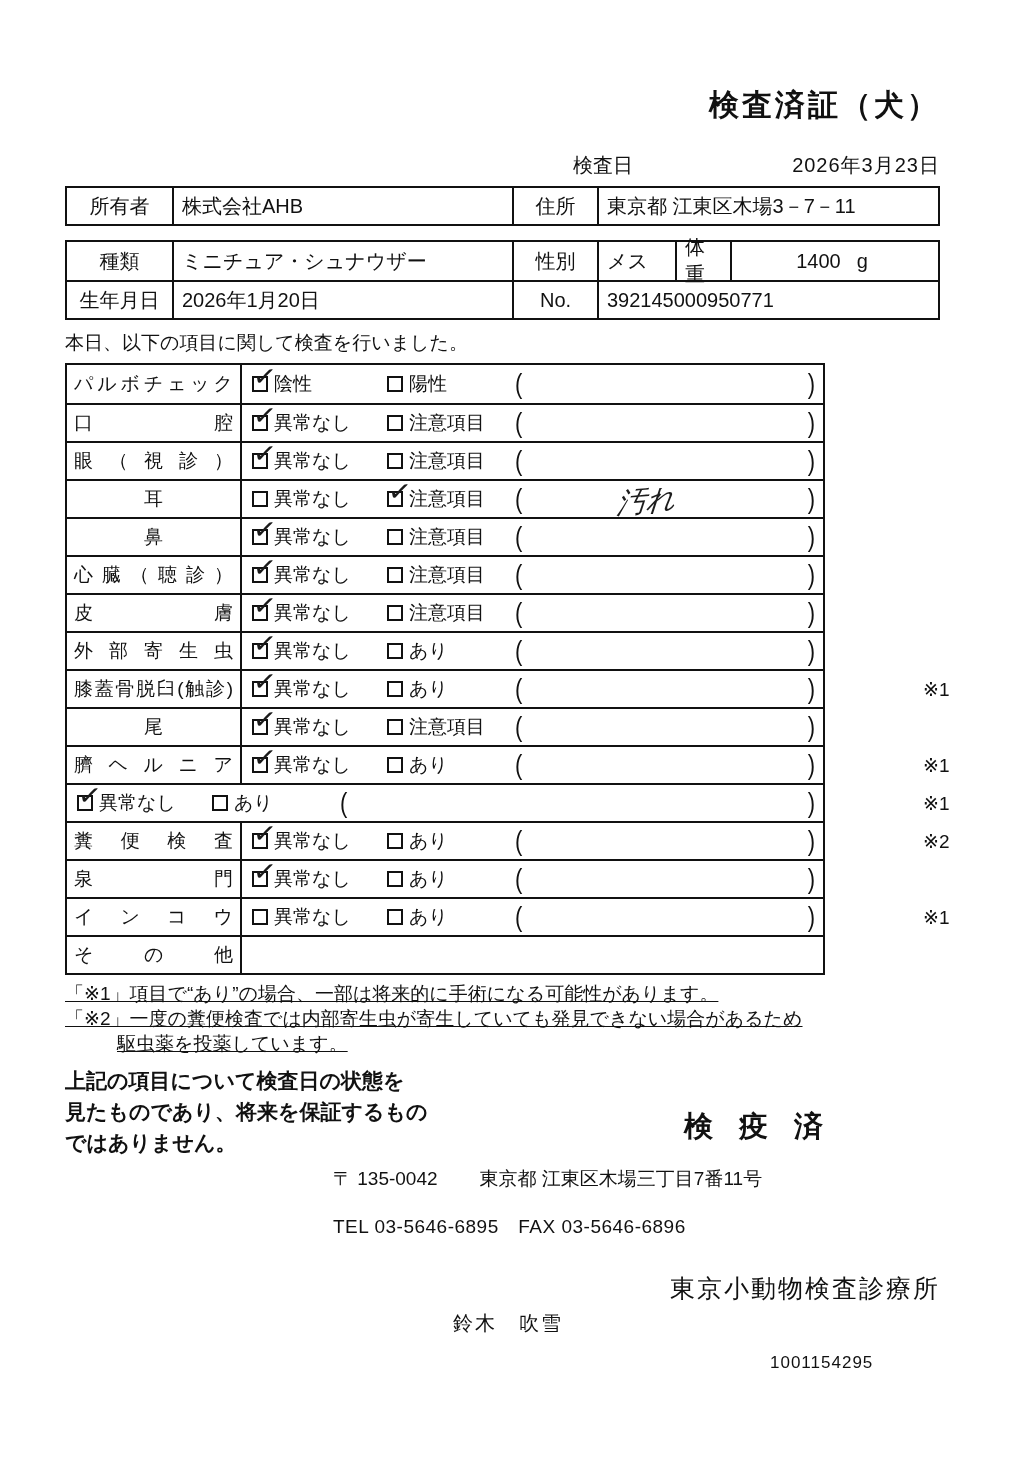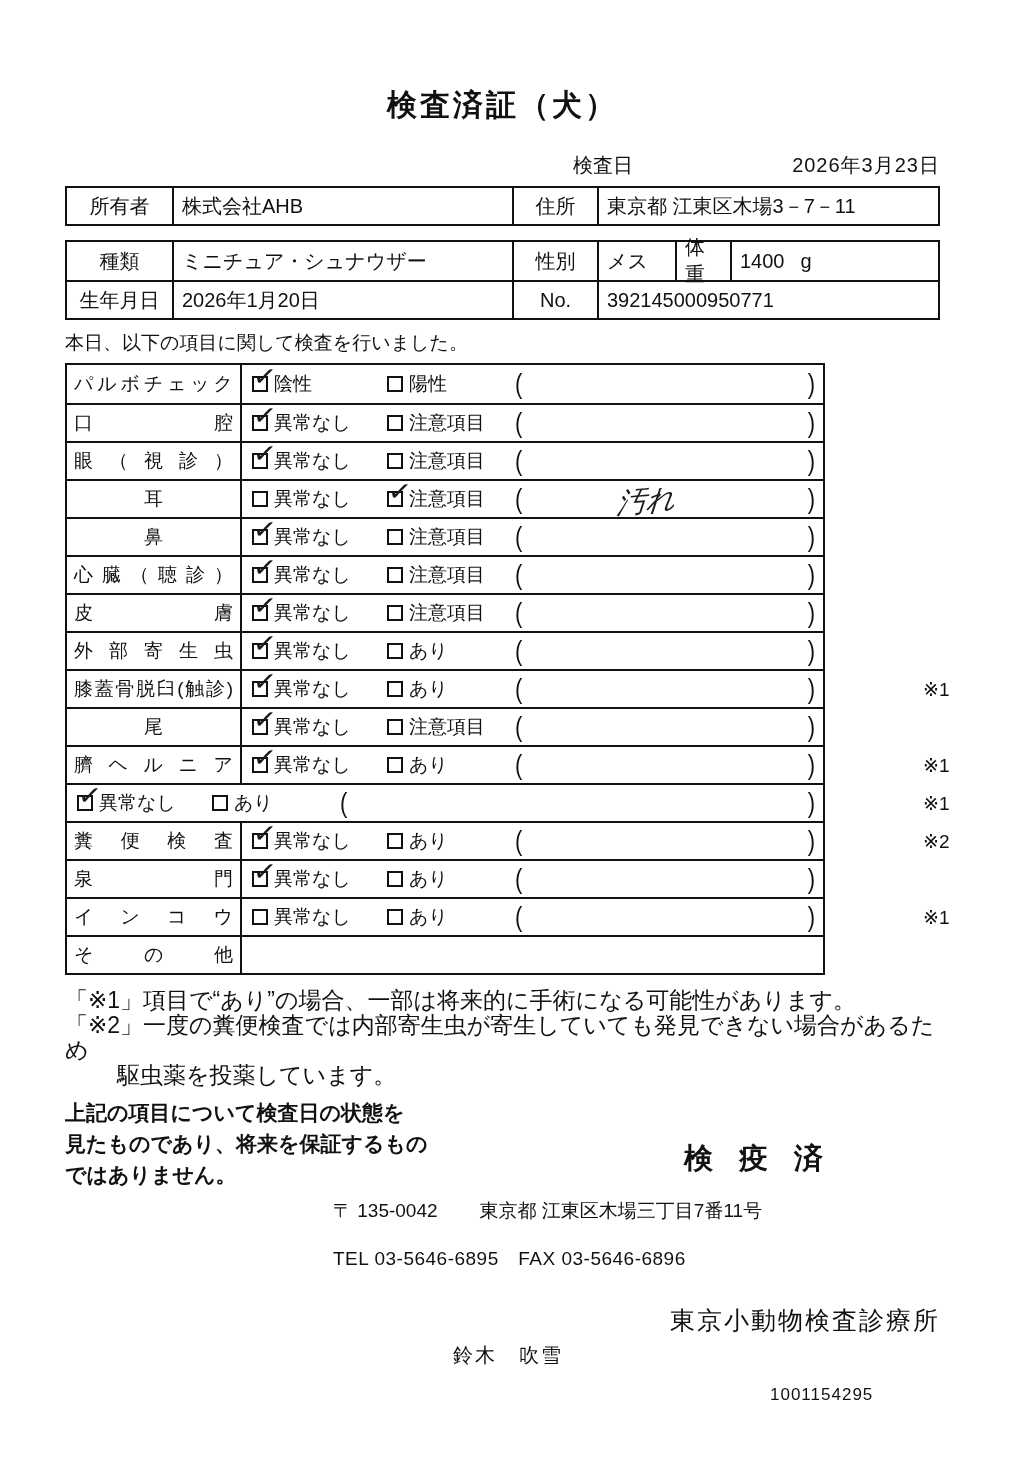--- a/index.html
+++ b/index.html
@@ -5,40 +5,40 @@
   * { margin:0; padding:0; box-sizing:border-box; }
   html,body { background:#ffffff; }
   .page {
     width:1014px; height:1477px; background:#ffffff; position:relative;
     color:#111; font-family:"Liberation Sans","DejaVu Sans",sans-serif;
     overflow:hidden;
   }
   .content { position:absolute; left:65px; top:0; width:875px; }
 
   .title {
-    margin-top:85px; text-align:center; font-size:30px; font-weight:600;
+    margin-top:85px; text-align:right; font-size:30px; font-weight:600;
     letter-spacing:3px;
   }
   .date-row { margin-top:26px; display:flex; font-size:20px; height:26px; }
   .date-row .dlabel { margin-left:508px; }
   .date-row .dvalue { margin-left:auto; letter-spacing:1px; }
 
   .grid-table { border:2px solid #111; display:flex; flex-direction:column; width:875px; background:#fff; }
   .grow { display:flex; height:36px; align-items:stretch; }
   .grow + .grow { border-top:2px solid #111; }
   .gcell { display:flex; align-items:center; font-size:20px; padding:0 8px; }
   .gcell + .gcell { border-left:2px solid #111; }
   .glabel { justify-content:center; }
   .w-label1 { width:105px; flex:none; }
   .w-val1   { width:340px; flex:none; }
   .w-label2 { width:85px;  flex:none; }
   .w-val2   { flex:1; }
   .w-sex    { width:78px; flex:none; }
   .w-wlabel { width:55px; flex:none; }
-  .w-weight { flex:1; justify-content:flex-start; gap:16px; padding-right:14px; }
+  .w-weight { flex:1; justify-content:center; gap:16px; padding-right:14px; }
 
   .owner-table { margin-top:8px; }
   .pet-table { margin-top:14px; }
   .pet-table .grow { height:38px; }
 
   .intro { margin-top:10px; font-size:19px; }
 
   .insp-table { margin-top:7px; width:760px; border:2px solid #111; }
   .irow { display:flex; height:38px; position:relative; align-items:stretch; }
   .irow + .irow { border-top:2px solid #111; }
@@ -67,21 +67,21 @@
   .note { flex:1; padding-left:95px; }
   .handwriting {
     font-size:29px; font-style:italic; font-weight:500; color:#1c1c1c;
     transform:rotate(-5deg) skewX(-10deg); display:inline-block; line-height:1;
   }
   .rmark {
     position:absolute; left:856px; top:50%; transform:translateY(-50%);
     font-size:19px; white-space:nowrap;
   }
 
-  .footnotes { margin-top:13px; font-size:23px; line-height:25px; }
+  .footnotes { margin-top:6px; font-size:19px; line-height:25px;text-decoration:underline; }
   .fline.indent { padding-left:52px; }
 
   .bottom-row { margin-top:9px; display:flex; width:875px; }
   .disclaimer { font-size:21px; font-weight:700; line-height:31px; }
   .stamp {
     margin-left:auto; margin-top:42px; margin-right:108px;
     font-size:29px; font-weight:600; letter-spacing:9px; white-space:nowrap;
   }
 
   .postal-line { margin-top:8px; margin-left:268px; font-size:19px; display:flex; gap:42px; }

